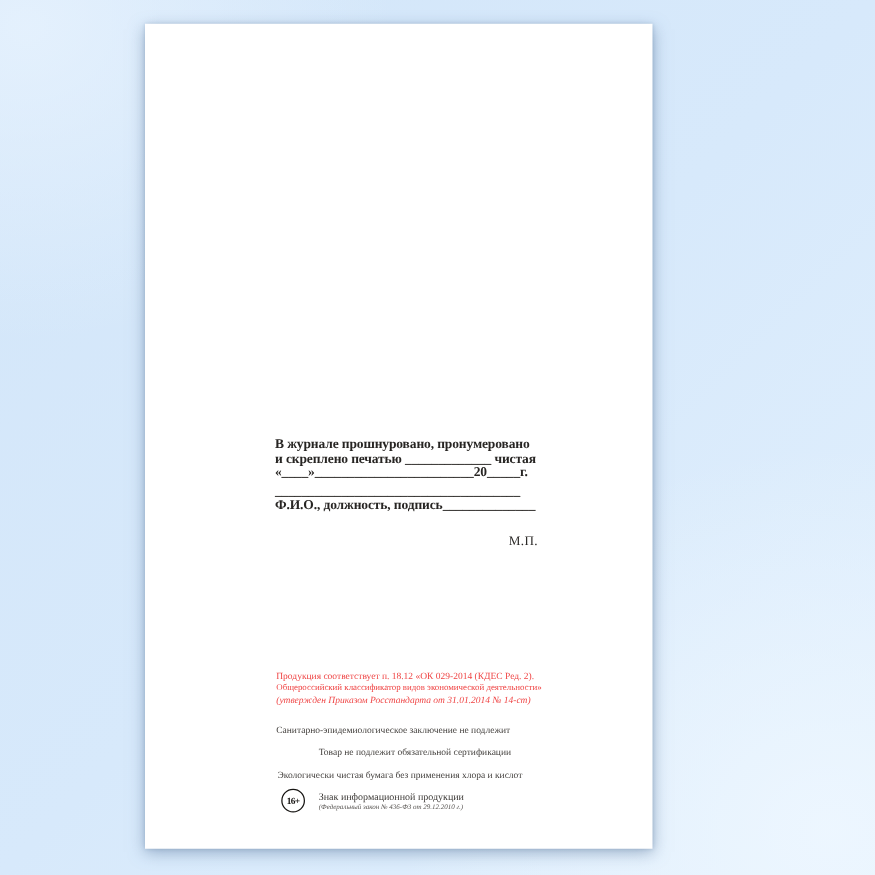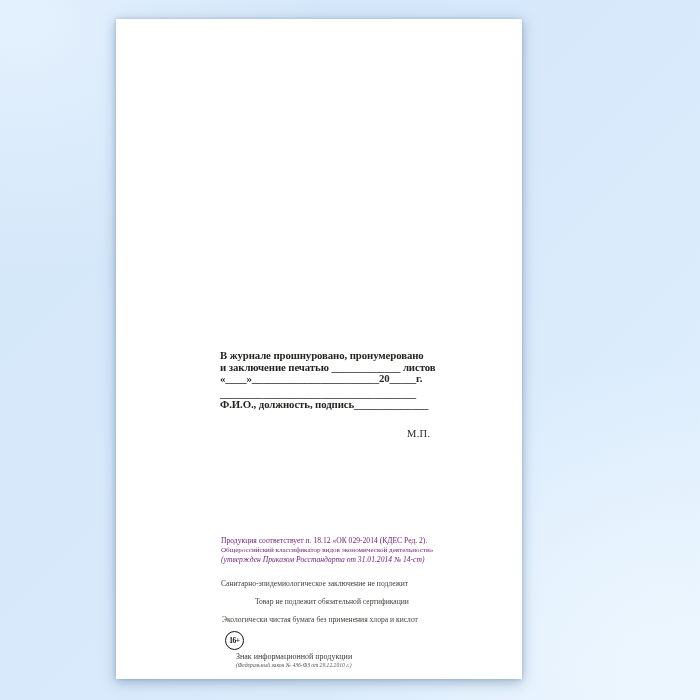--- a/index.html
+++ b/index.html
@@ -49,21 +49,21 @@
     font-size: 10.5px;
     color: #2b2927;
     letter-spacing: 0.3px;
   }
 
   
   .compliance-block {
     position: absolute;
     left: 105px;
     top: 518px;
-    color: #701a75;
+    color: #ef4444;
     white-space: nowrap;
   }
   .compliance-line1 { font-size: 7.6px; line-height: 8.8px; }
   .compliance-line2 { font-size: 7.1px; line-height: 8.8px; }
   .compliance-line3 { font-size: 7.6px; line-height: 9px; font-style: italic; }
 
   .note {
     position: absolute;
     font-size: 7.6px;
     color: #413e3b;
@@ -71,22 +71,21 @@
   }
   .note-sanitary { left: 105px; top: 560px; }
   .note-cert     { left: 107px; top: 578px; margin-left: 32px; }
   .note-eco      { left: 106px; top: 596px; }
 
   .age-block {
     position: absolute;
     left: 109px;
     top: 612px;
     display: flex;
-    align-items: flex-start;
-    flex-direction: column;
+    align-items: center;
   }
   .age-badge {
     width: 19px;
     height: 19px;
     border: 1.7px solid #161412;
     border-radius: 50%;
     display: flex;
     align-items: center;
     justify-content: center;
     font-size: 7.5px;
@@ -100,21 +99,21 @@
   .age-law { font-size: 5.6px; font-style: italic; color: #565350; line-height: 7px; }
 </style>
 </head>
 <body>
 
 <div class="scene">
   <div class="paper">
 
     <div class="cert-block">
       <div class="cert-line">В журнале прошнуровано, пронумеровано</div>
-      <div class="cert-line">и заключение печатью _____________ листов</div>
+      <div class="cert-line">и скреплено печатью _____________ чистая</div>
       <div class="cert-line">«____»________________________20_____г.</div>
       <div class="cert-line cert-line-last">_____________________________________</div>
       <div class="cert-line">Ф.И.О., должность, подпись______________</div>
     </div>
 
     <div class="stamp-label">М.П.</div>
 
     <div class="compliance-block">
       <div class="compliance-line1">Продукция соответствует п. 18.12 «ОК 029-2014 (КДЕС Ред. 2).</div>
       <div class="compliance-line2">Общероссийский классификатор видов экономической деятельности»</div>

